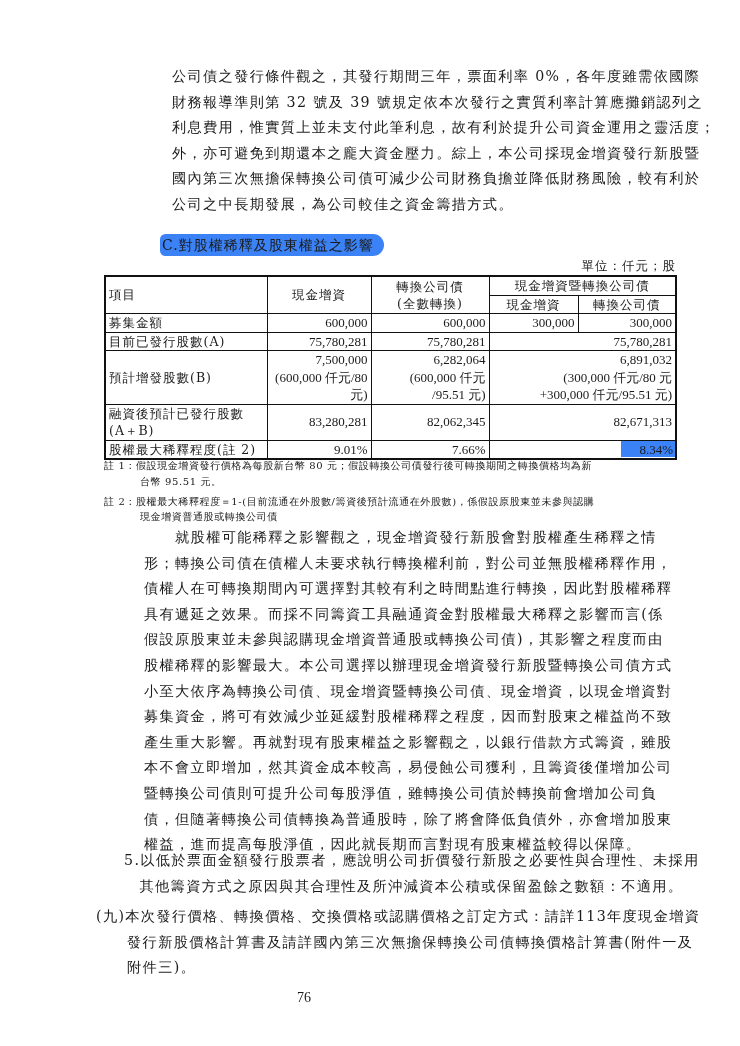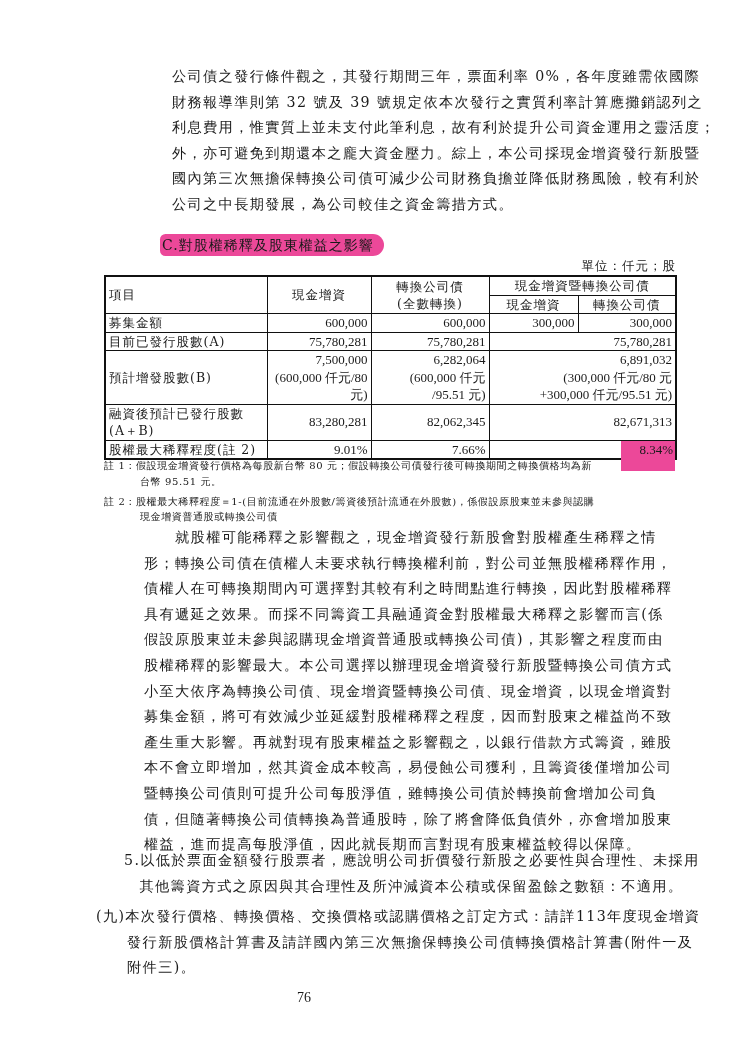--- a/index.html
+++ b/index.html
@@ -10,21 +10,21 @@
   #p1 { left:172px; top:64px; }
   .heading { position:absolute; left:160px; top:234px; font-size:14px; line-height:22px;
              padding:0 10px 0 2px; border-radius:6px 12px 12px 6px; letter-spacing:1px; }
   .unit { position:absolute; right:64px; top:258px; font-size:12.5px; letter-spacing:1px; }
   table.dilution { position:absolute; left:104px; top:275px; width:571px; border-collapse:collapse;
                    font-size:12.5px; border:2px solid #111; table-layout:fixed; }
   table.dilution td { border:1px solid #111; padding:0 3px; line-height:17.5px; vertical-align:middle; }
   table.dilution td.num { text-align:right; font-family:"Liberation Serif", serif; font-size:13px; }
   table.dilution td.ctr { text-align:center; }
   table.dilution td.lbl { letter-spacing:1px; }
-  .hl { background:#ec4899; }
+  .hl { background:#3b82f6; }
   .notes { position:absolute; left:104px; top:458px; font-size:10px; line-height:15.8px; letter-spacing:0.6px; }
   .note { display:block; white-space:nowrap; }
   .note .indent { padding-left:36px; }
   #p2 { left:144px; top:525px; }
   #p3 { left:124px; top:848px; }
   #p4 { left:96px; top:904px; }
   .pagenum { position:absolute; left:0; width:608px; text-align:center; top:990px;
              font-size:14px; font-family:"Liberation Serif", serif; }
 </style>
 </head>
@@ -102,21 +102,21 @@
       <span>(A＋B)</span>
     </td>
     <td class="num">83,280,281</td>
     <td class="num">82,062,345</td>
     <td colspan="2" class="num">82,671,313</td>
   </tr>
   <tr>
     <td class="lbl">股權最大稀釋程度(註 2)</td>
     <td class="num">9.01%</td>
     <td class="num">7.66%</td>
-    <td colspan="2" class="num"><span class="hl" style="padding:1px 2px 14px 18px; margin-right:-3px;">8.34%</span></td>
+    <td colspan="2" class="num"><span class="hl" style="padding:1px 2px 0 18px; margin-right:-3px;">8.34%</span></td>
   </tr>
 </tbody>
   </table>
 
 <div class="notes">
   <span class="note">
     <span>註 1：假設現金增資發行價格為每股新台幣 80 元；假設轉換公司債發行後可轉換期間之轉換價格均為新</span><br>
     <span class="indent">台幣 95.51 元。</span>
   </span>
   <span class="note" style="margin-top:4px;">
@@ -126,21 +126,21 @@
 </div>
 
 <div class="para" id="p2">
   <span class="line">　　就股權可能稀釋之影響觀之，現金增資發行新股會對股權產生稀釋之情</span>
   <span class="line">形；轉換公司債在債權人未要求執行轉換權利前，對公司並無股權稀釋作用，</span>
   <span class="line">債權人在可轉換期間內可選擇對其較有利之時間點進行轉換，因此對股權稀釋</span>
   <span class="line">具有遞延之效果。而採不同籌資工具融通資金對股權最大稀釋之影響而言(係</span>
   <span class="line">假設原股東並未參與認購現金增資普通股或轉換公司債)，其影響之程度而由</span>
   <span class="line">股權稀釋的影響最大。本公司選擇以辦理現金增資發行新股暨轉換公司債方式</span>
   <span class="line">小至大依序為轉換公司債、現金增資暨轉換公司債、現金增資，以現金增資對</span>
-  <span class="line">募集金額，將可有效減少並延緩對股權稀釋之程度，因而對股東之權益尚不致</span>
+  <span class="line">募集資金，將可有效減少並延緩對股權稀釋之程度，因而對股東之權益尚不致</span>
   <span class="line">產生重大影響。再就對現有股東權益之影響觀之，以銀行借款方式籌資，雖股</span>
   <span class="line">本不會立即增加，然其資金成本較高，易侵蝕公司獲利，且籌資後僅增加公司</span>
   <span class="line">暨轉換公司債則可提升公司每股淨值，雖轉換公司債於轉換前會增加公司負</span>
   <span class="line">債，但隨著轉換公司債轉換為普通股時，除了將會降低負債外，亦會增加股東</span>
   <span class="line">權益，進而提高每股淨值，因此就長期而言對現有股東權益較得以保障。</span>
 </div>
 
 <div class="para" id="p3">
   <span class="line">5.以低於票面金額發行股票者，應說明公司折價發行新股之必要性與合理性、未採用</span>
   <span class="line">　其他籌資方式之原因與其合理性及所沖減資本公積或保留盈餘之數額：不適用。</span>

